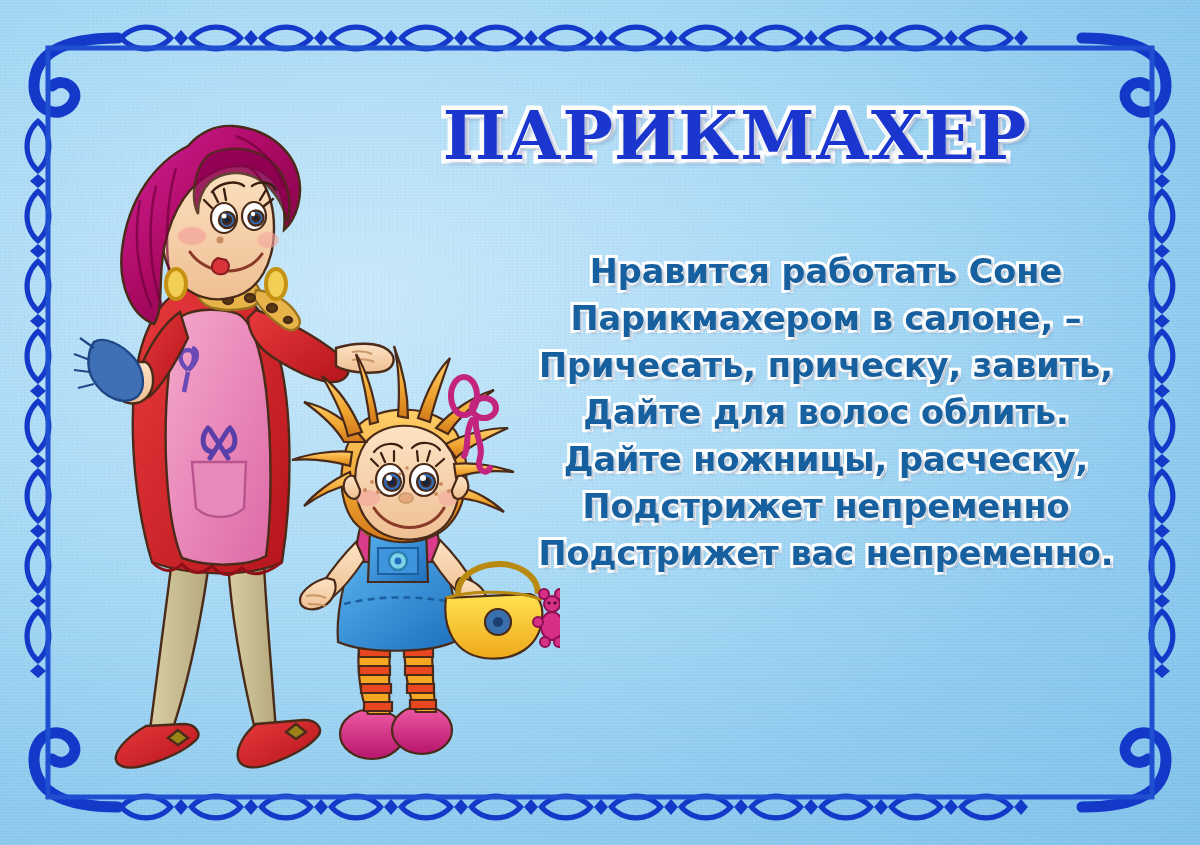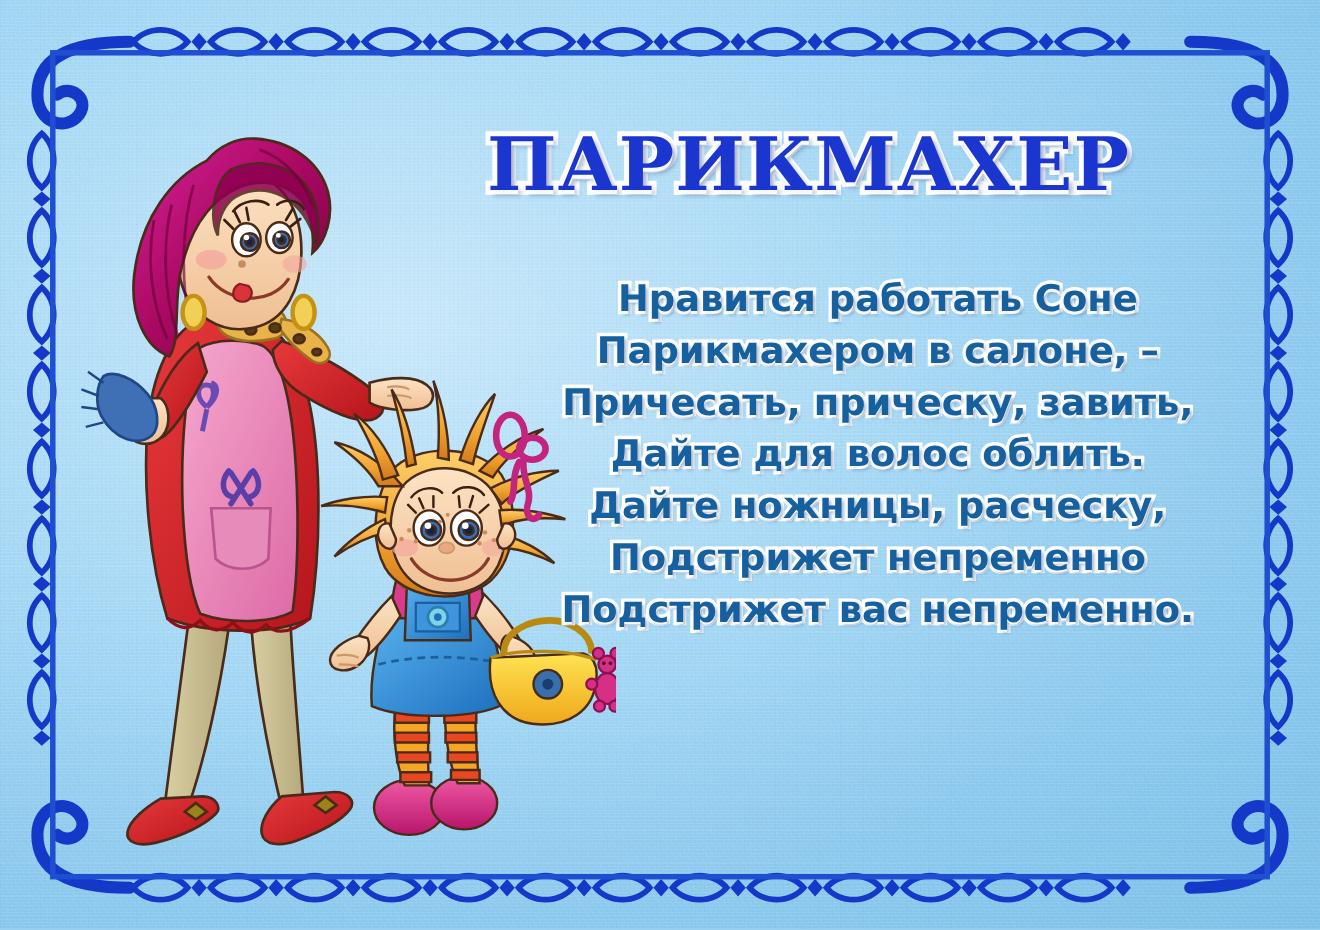--- a/index.html
+++ b/index.html
@@ -26,40 +26,40 @@
       repeating-linear-gradient(90deg, rgba(120,170,205,.22) 0 1px, rgba(255,255,255,0) 1px 4px),
       repeating-linear-gradient(57deg, rgba(255,255,255,.20) 0 1px, rgba(255,255,255,0) 1px 5px);
     pointer-events:none;
   }
 
   
   #border-frame { position:absolute; inset:0; pointer-events:none; }
 
   
   #title-wrap {
-    position:absolute; left:440px; top:109px; width:590px; height:80px;
+    position:absolute; left:440px; top:95px; width:590px; height:80px;
     display:flex; align-items:center; justify-content:center;
   }
   #title {
     font-family:"DejaVu Serif", serif;
     font-weight:bold;
     font-size:67px;
     letter-spacing:1px;
     color:#1a36cf;
     white-space:nowrap;
     -webkit-text-stroke:9px #ffffff;
     paint-order:stroke fill;
     text-shadow:
        0 3px 0 rgba(255,255,255,.9),
        3px 4px 5px rgba(40,70,130,.45);
   }
 
   
   #poem {
-    position:absolute; left:508px; top:248px; width:580px;
+    position:absolute; left:536px; top:248px; width:580px;
     text-align:center;
   }
   .poem-line {
     font-family:"DejaVu Sans", sans-serif;
     font-weight:bold;
     font-size:33.5px;
     line-height:47px;
     color:#17609f;
     white-space:nowrap;
     -webkit-text-stroke:6px #ffffff;

